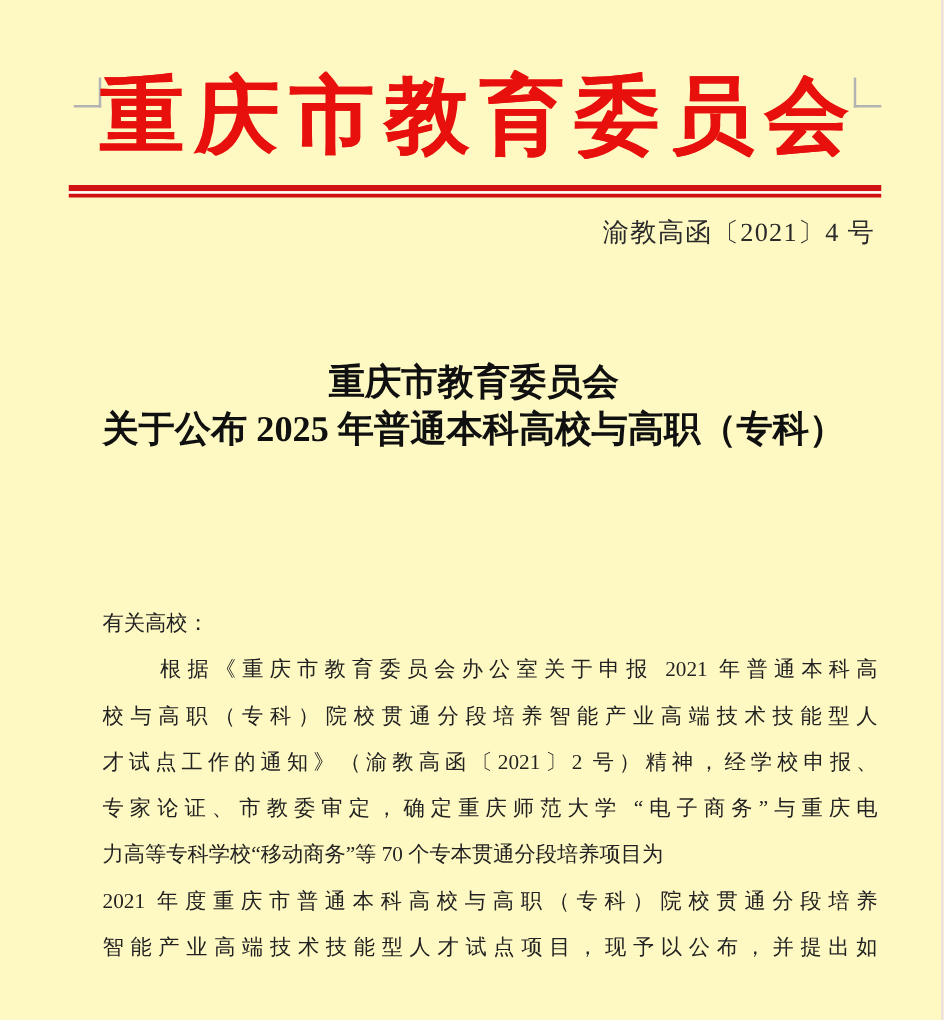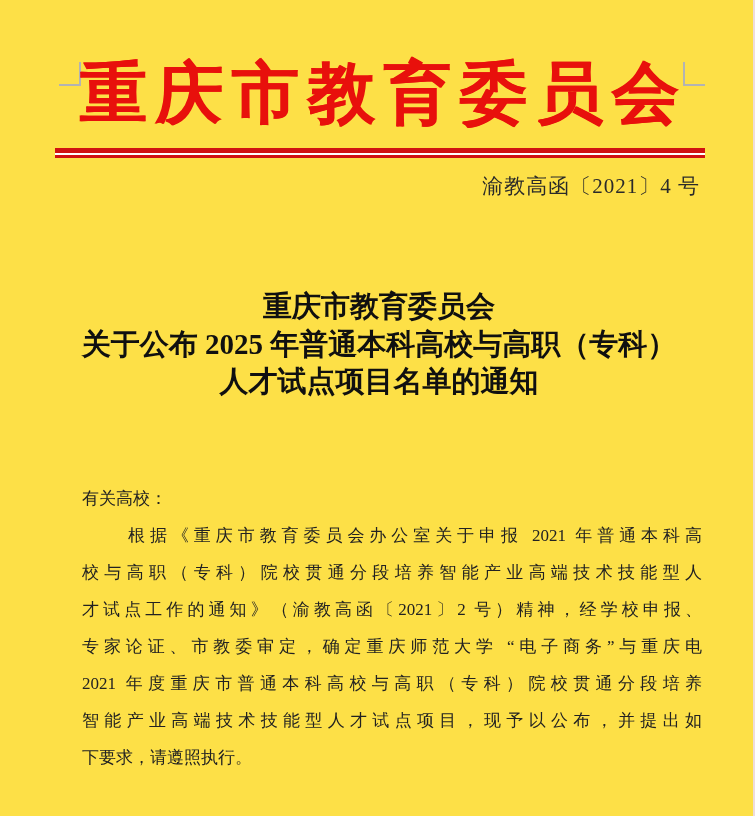--- a/index.html
+++ b/index.html
@@ -1,21 +1,21 @@
 <!DOCTYPE html>
 <html><head>
 <meta charset="utf-8">
 <style>
   * { margin: 0; padding: 0; box-sizing: border-box; }
   html, body { background: #ffffff; }
   .page {
     position: relative;
     width: 755px;
     height: 816px;
-    background: #fde047;
+    background: #fef9c3;
     overflow: hidden;
     font-family: "Liberation Serif", "DejaVu Serif", serif;
     color: #1f1f1f;
   }
   
   .edge-line {
     position: absolute;
     top: 0; right: 0;
     width: 2px; height: 816px;
     background: #eddcdc;
@@ -86,27 +86,26 @@
     <div class="thick"></div>
     <div class="gap"></div>
     <div class="thin"></div>
   </div>
 
   <div class="doc-number">渝教高函〔2021〕4 号</div>
 
   <div class="title-block">
     <div class="title-line">重庆市教育委员会</div>
     <div class="title-line">关于公布 2025 年普通本科高校与高职（专科）</div>
-    <div class="title-line">人才试点项目名单的通知</div>
   </div>
 
   <div class="body-block">
     <div class="body-line">有关高校：</div>
     <div class="body-line just indent">根据《重庆市教育委员会办公室关于申报 2021 年普通本科高</div>
     <div class="body-line just">校与高职（专科）院校贯通分段培养智能产业高端技术技能型人</div>
     <div class="body-line just">才试点工作的通知》（渝教高函〔2021〕2 号）精神，经学校申报、</div>
     <div class="body-line just">专家论证、市教委审定，确定重庆师范大学 “电子商务”与重庆电</div>
+    <div class="body-line">力高等专科学校“移动商务”等 70 个专本贯通分段培养项目为</div>
     <div class="body-line just">2021 年度重庆市普通本科高校与高职（专科）院校贯通分段培养</div>
     <div class="body-line just">智能产业高端技术技能型人才试点项目，现予以公布，并提出如</div>
-    <div class="body-line">下要求，请遵照执行。</div>
   </div>
 
 </div>
 
 </body></html>

